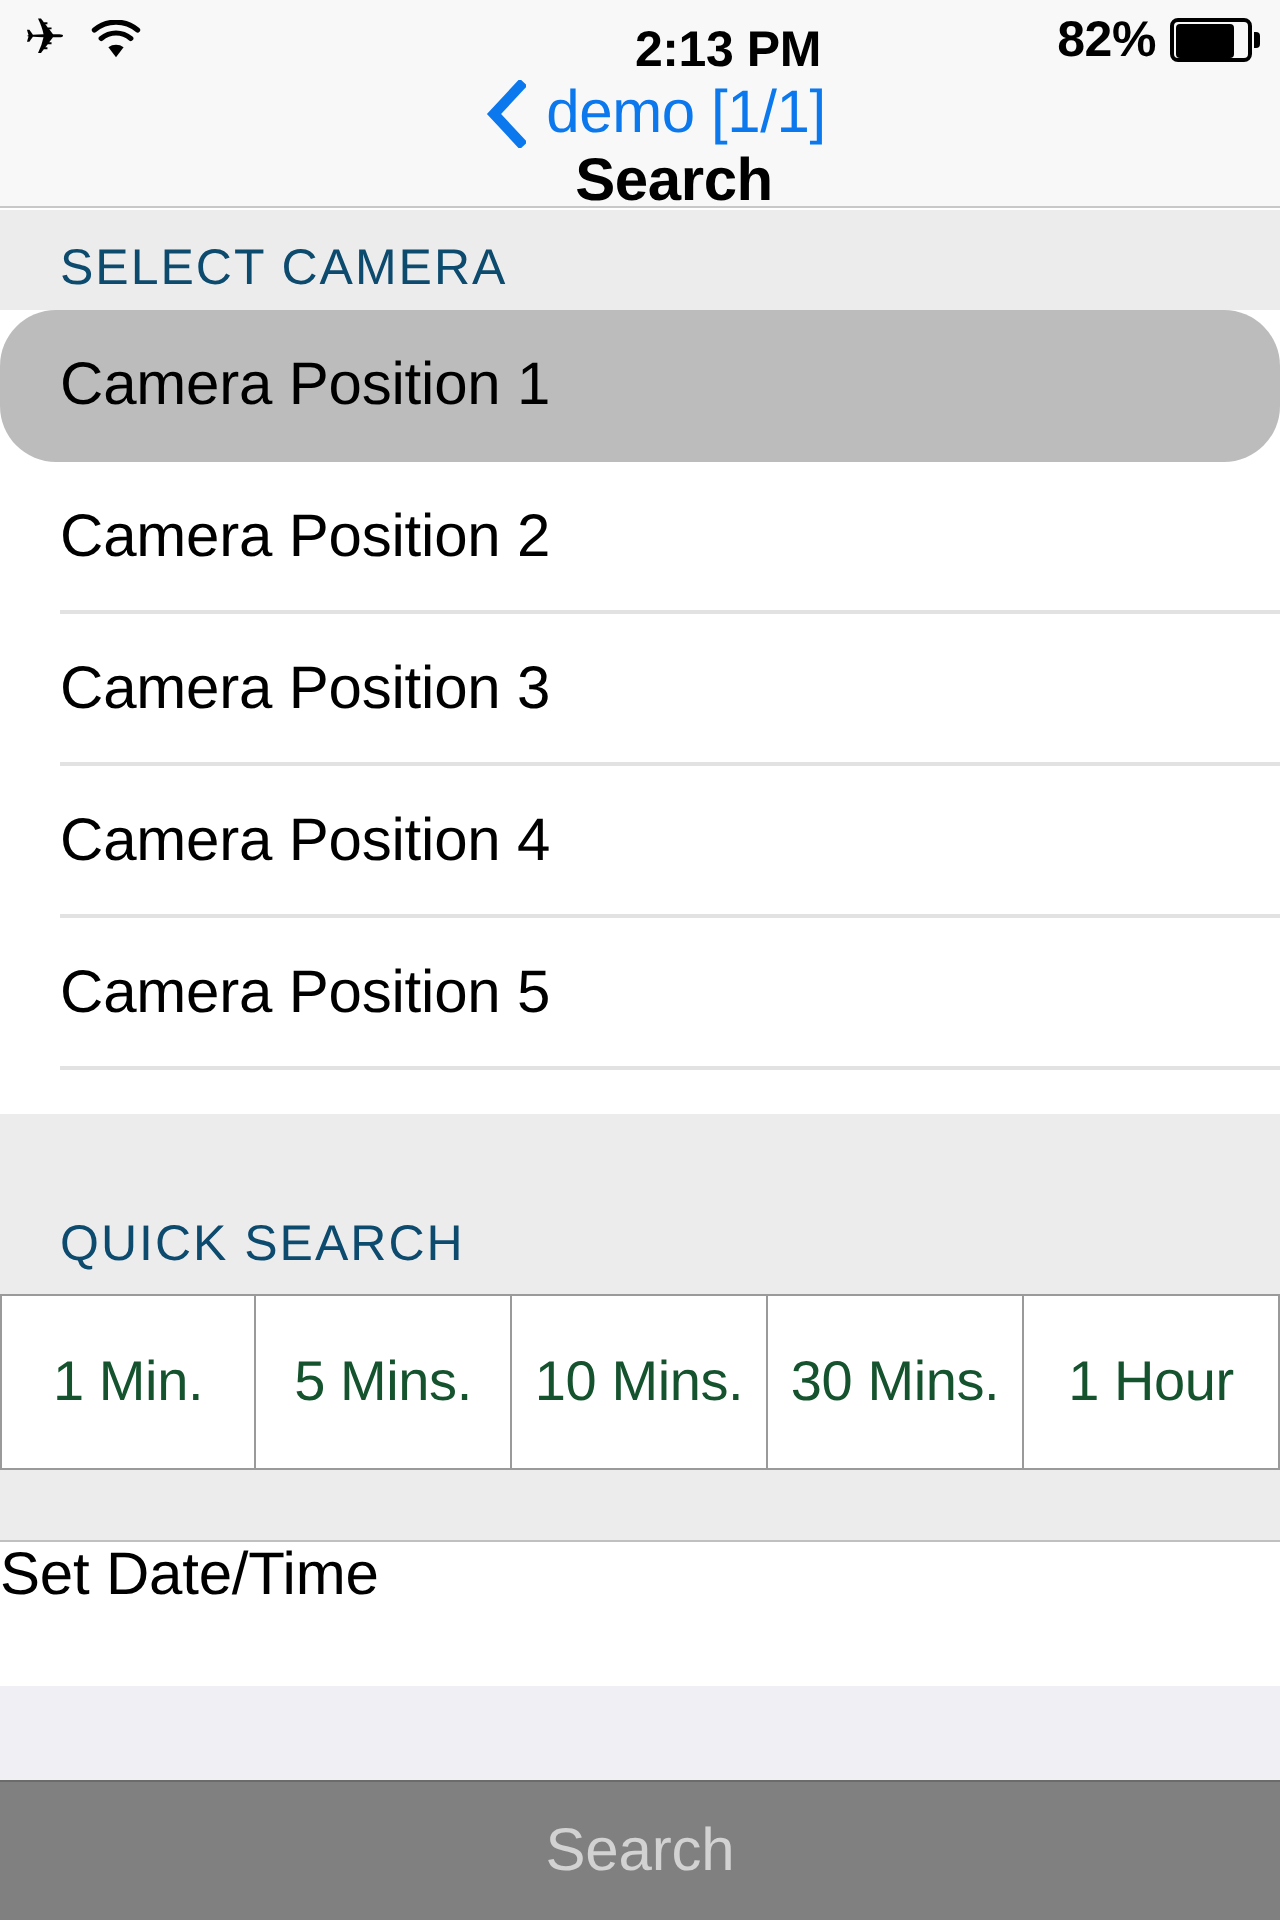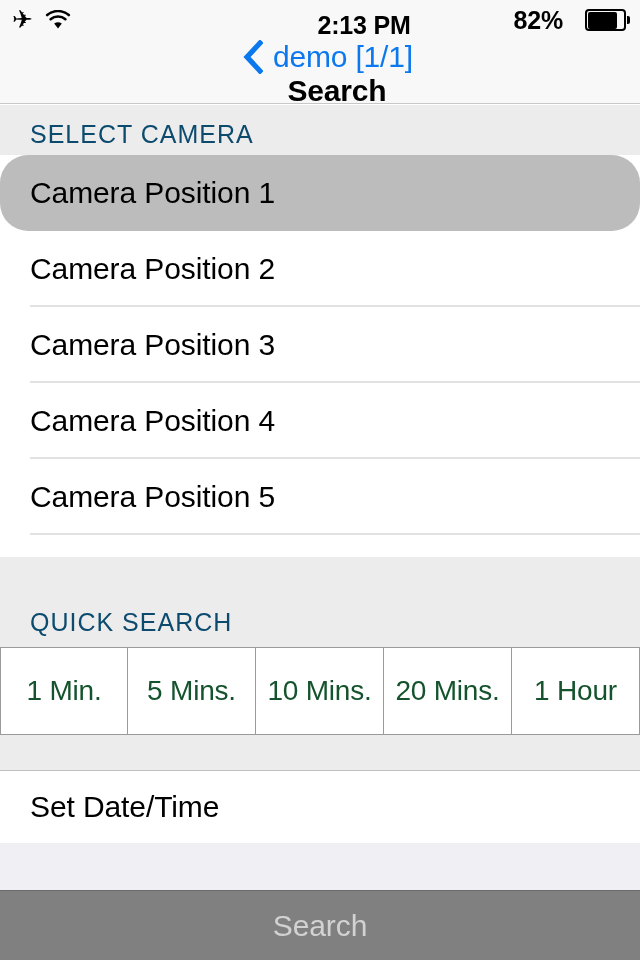--- a/index.html
+++ b/index.html
@@ -61,21 +61,21 @@
     font-weight: bold;
     letter-spacing: -0.2px;
     margin-left: 44px;
   }
   .sb-right {
     position: absolute;
     right: 10px; top: 0;
     height: 40px;
     display: flex;
     align-items: center;
-    gap: 22px;
+    gap: 7px;
   }
   .sb-batt-pct {
     font-size: 25px;
     font-weight: bold;
     letter-spacing: -0.2px;
   }
   .battery {
     position: relative;
     width: 45px;
     height: 22px;
@@ -236,22 +236,20 @@
     height: 36px;
     background: #ececec;
     border-bottom: 1px solid #c0c0c0;
   }
 
   
   .datetime-row {
     height: 72px;
     background: #ffffff;
     display: flex;
-    align-items: center;
-    padding-left: 30px;
     font-size: 30px;
     color: #000000;
     letter-spacing: -0.1px;
     cursor: pointer;
   }
 
   
   .search-button {
     position: absolute;
     left: 0; bottom: 0;
@@ -339,21 +337,21 @@
           <div class="qs-btn">
             <span>1 Min.</span>
           </div>
           <div class="qs-btn">
             <span>5 Mins.</span>
           </div>
           <div class="qs-btn">
             <span>10 Mins.</span>
           </div>
           <div class="qs-btn">
-            <span>20 Mins.</span>
+            <span>30 Mins.</span>
           </div>
           <div class="qs-btn">
             <span>1 Hour</span>
           </div>
         </div>
     </div>
     <div class="qs-after"></div>
 
     <div class="datetime-row">
       <span>Set Date/Time</span>

